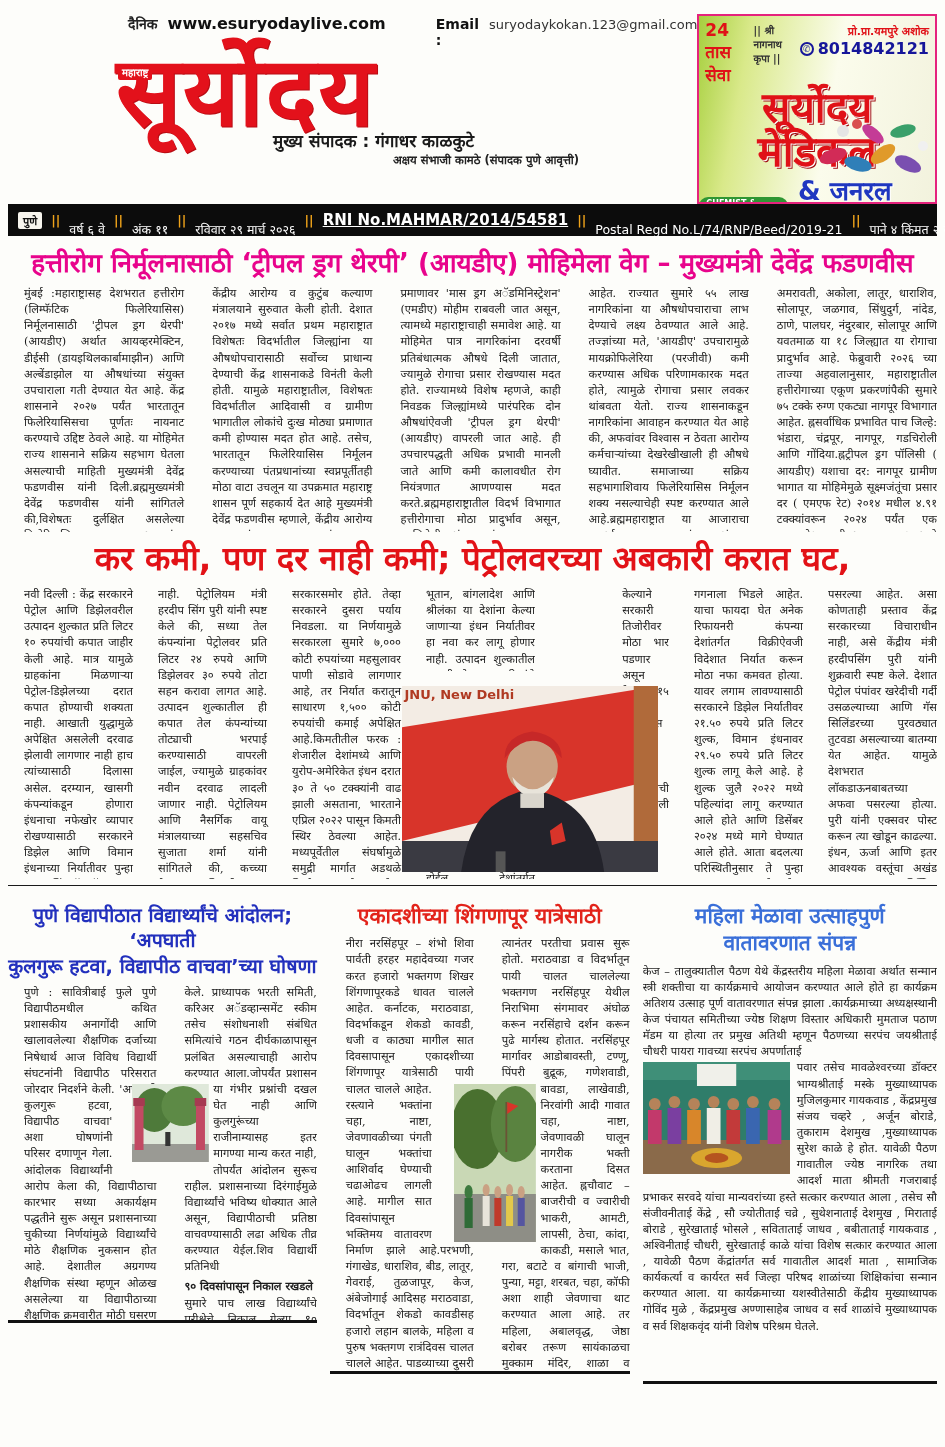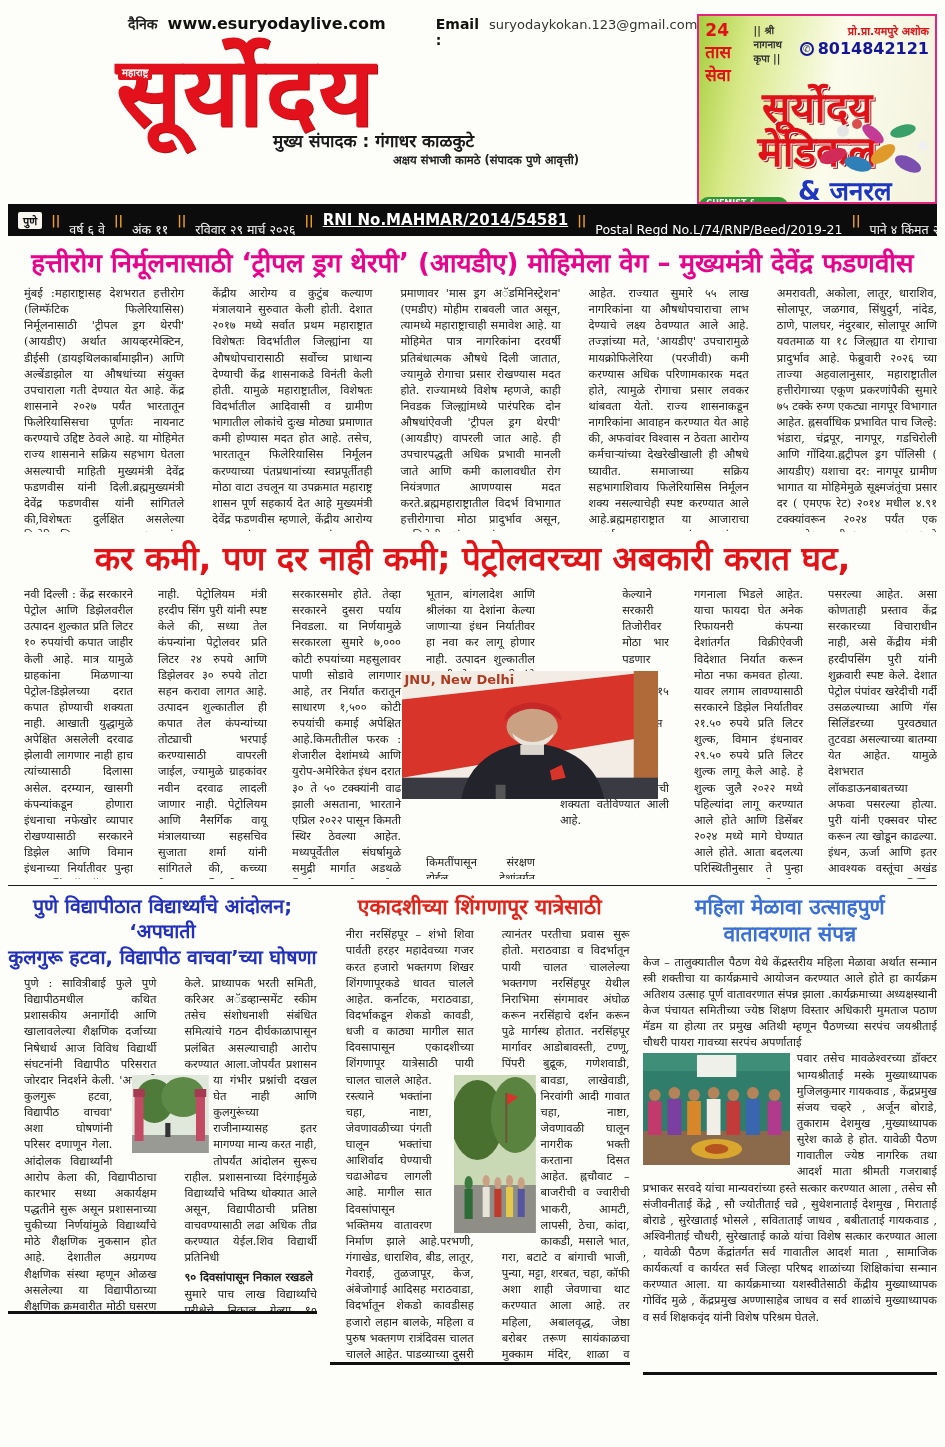--- a/index.html
+++ b/index.html
@@ -63,26 +63,26 @@
   .a1-head { color:#e8048c; font-size:26px; font-weight:bold; text-align:center; padding:8px 0 6px 0; }
   .a1-body { height:246px; overflow:hidden; }
 
   
   .a2-head { color:#e21217; font-size:33px; font-weight:bold; text-align:center; line-height:1.18; padding:8px 0 8px 0; }
   .a2-body { position:relative; height:292px; overflow:hidden; }
   .a2-body .cols { gap:9px; }
   .clip84 { height:84px; overflow:hidden; display:block; }
   .spacer-photo { height:184px; }
   .floatL-spacer { float:left; width:57%; height:182px; }
-  .photo-puri { position:absolute; left:42.4%; top:84px; width:27.6%; height:128px; background:#fff; }
+  .photo-puri { position:absolute; left:42.4%; top:99px; width:27.6%; height:186px; background:#fff; }
   .photo-caption { position:absolute; left:1%; top:1px; color:#b03a22; font-weight:bold;
                    font-size:13px; font-family:"DejaVu Sans",sans-serif; }
 
   
-  .bottom { border-top:1.5px solid #1a1a1a; margin-top:6px; display:flex; gap:13px; padding-top:4px; }
+  .bottom { border-top:1.5px solid #1a1a1a; margin-top:6px; display:flex; gap:13px; padding-top:13px; }
   .b-left { flex-basis:34.2%; }
   .b-mid  { flex-basis:33.2%; }
   .b-right{ flex-basis:32.6%; }
   .a3-head { color:#2230bd; font-size:19.5px; font-weight:bold; text-align:center; line-height:1.3; padding:4px 0 6px 0; }
   .a4-head { color:#e2231a; font-size:21px; font-weight:bold; text-align:center; line-height:1.3; padding:4px 0 6px 0; }
   .a5-head { color:#3a6fd8; font-size:21px; font-weight:bold; text-align:center; line-height:1.3; padding:4px 0 6px 0;
              text-shadow:0.5px 0.5px 0 #fff; }
   .a3-body { height:338px; overflow:hidden; border-bottom:3px solid #111; padding-bottom:4px; }
   .a4-body { height:438px; overflow:hidden; border-bottom:3px solid #111; padding-bottom:4px; }
   .a5-body { height:420px; overflow:hidden; border-bottom:3px solid #111; padding-bottom:4px; }

